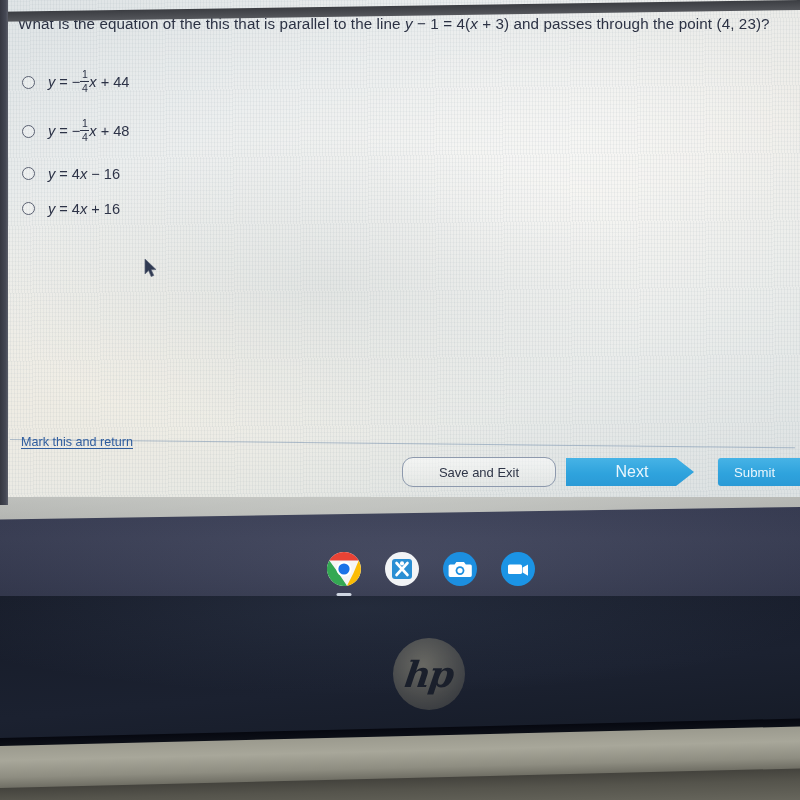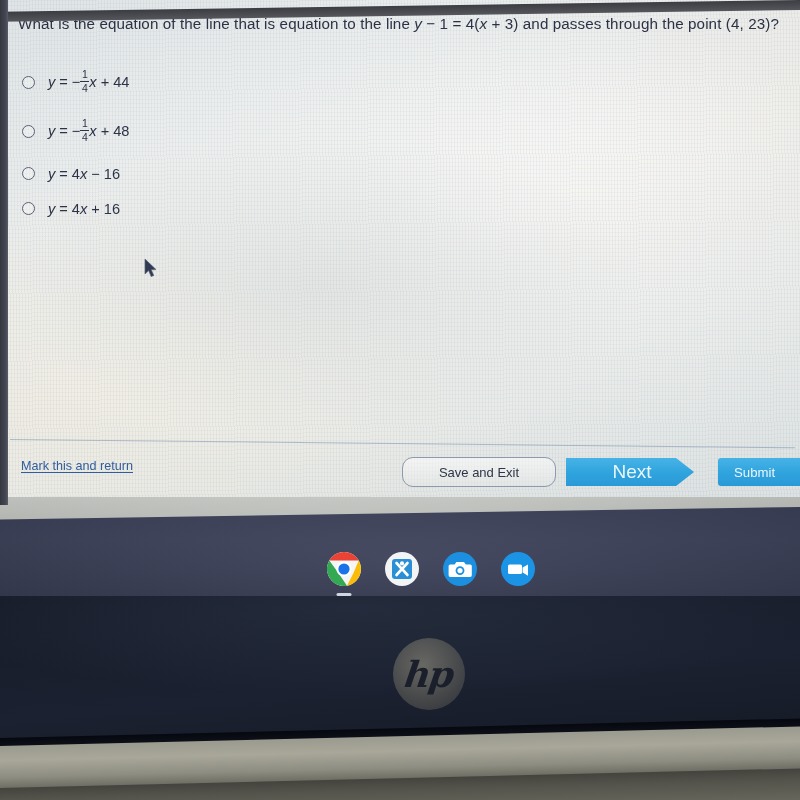--- a/index.html
+++ b/index.html
@@ -167,21 +167,21 @@
     width: 785px;
     height: 1px;
     background: rgba(120,145,175,0.55);
     transform: rotate(0.6deg);
     transform-origin: 0 0;
   }
 
   .mark-link {
     position: absolute;
     left: 21px;
-    top: 459px;
+    top: 435px;
     font-size: 12.6px;
     color: #2f5d9e;
     text-decoration: underline;
     text-underline-offset: 2px;
   }
 
   .btn-save {
     position: absolute;
     left: 402px;
     top: 457px;
@@ -198,21 +198,21 @@
   }
 
   .btn-next {
     position: absolute;
     left: 566px;
     top: 458px;
     width: 128px;
     height: 28px;
     background: linear-gradient(180deg, #46b3e6 0%, #2fa3dd 55%, #2a9ad6 100%);
     color: #eaf6fd;
-    font-size: 19px;
+    font-size: 16px;
     display: flex;
     align-items: center;
     justify-content: center;
     clip-path: polygon(0 0, 86% 0, 100% 50%, 86% 100%, 0 100%);
     padding-right: 14px;
     box-sizing: border-box;
     padding-left: 18px;
   }
 
   .btn-submit {
@@ -363,21 +363,21 @@
 <body>
 
 <div id="stage">
 
   <div class="screen-wrap">
     <div class="screen"></div>
 
     <div class="screen-content">
 
       <div class="question">
-        <span>What is the equation of the line that is equation to the line </span><span class="math">y</span><span> − 1 = 4(</span><span class="math">x</span><span> + 3) and passes through the point (4, 23)?</span>
+        <span>What is the equation of the this that is parallel to the line </span><span class="math">y</span><span> − 1 = 4(</span><span class="math">x</span><span> + 3) and passes through the point (4, 23)?</span>
       </div>
 
       <div class="options">
 
         <div class="option tall">
           <span class="radio"></span>
           <span class="eq">
             <span>y</span>
             <span class="op">=</span>
             <span class="roman">−</span>

